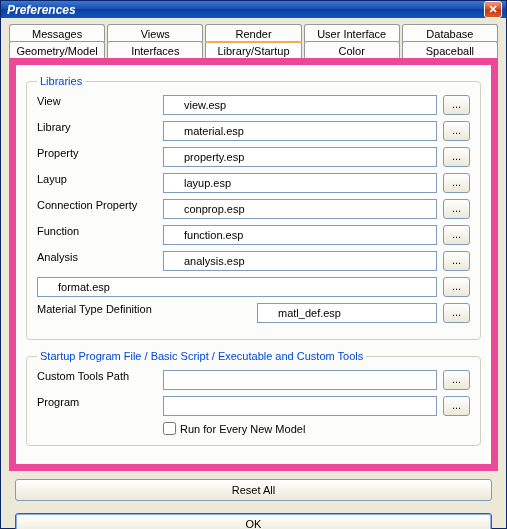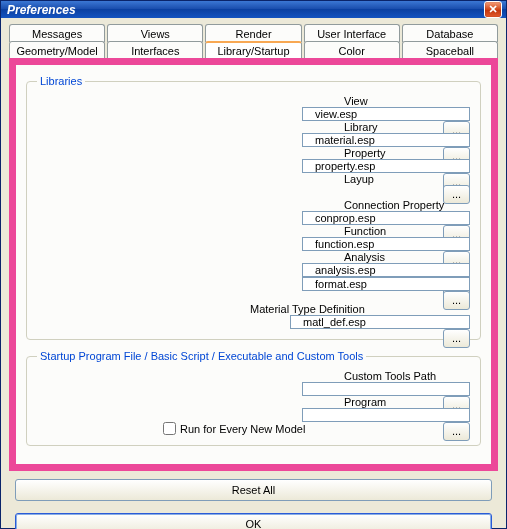--- a/index.html
+++ b/index.html
@@ -103,34 +103,33 @@
     margin:0 0 10px 0;
     padding:8px 10px 10px;
   }
   legend {
     color:#0046d5;
     font-size:11px;
     padding:0 3px;
   }
   .formrow {
     display:flex;
-    align-items:flex-end;
+    align-items:flex-start;
     margin-bottom:4px;
     height:22px;
-    flex-direction:column;
   }
   .formrow .lbl { color:#000; }
   .lbl.w1 { width:126px; }
   .lbl.w2 { width:220px; }
   .lbl.w3 { width:126px; }
   input[type=text] {
     height:20px;
     border:1px solid #7f9db9;
     background:#fff;
-    padding:0 12px;
+    padding:0 20px;
     font-family:inherit;
     font-size:11px;
   }
   .txt-main { flex:1; }
   .txt-short { width:180px; }
   .browsebtn {
     width:27px; height:20px;
     margin-left:6px;
     border:1px solid #7f9db9;
     background:linear-gradient(to bottom,#fff,#ece9d8);
@@ -215,20 +214,21 @@
               <input type="text" class="txt-main" value="material.esp" style="">
               <div class="browsebtn">...</div>
             </div>
             <div class="formrow">
               <span class="lbl w1">Property</span>
               <input type="text" class="txt-main" value="property.esp" style="">
               <div class="browsebtn">...</div>
             </div>
             <div class="formrow">
               <span class="lbl w1">Layup</span>
+              <input type="text" class="txt-main" value="layup.esp" style="">
               <div class="browsebtn">...</div>
             </div>
             <div class="formrow">
               <span class="lbl w1">Connection Property</span>
               <input type="text" class="txt-main" value="conprop.esp" style="">
               <div class="browsebtn">...</div>
             </div>
             <div class="formrow">
               <span class="lbl w1">Function</span>
               <input type="text" class="txt-main" value="function.esp" style="">

